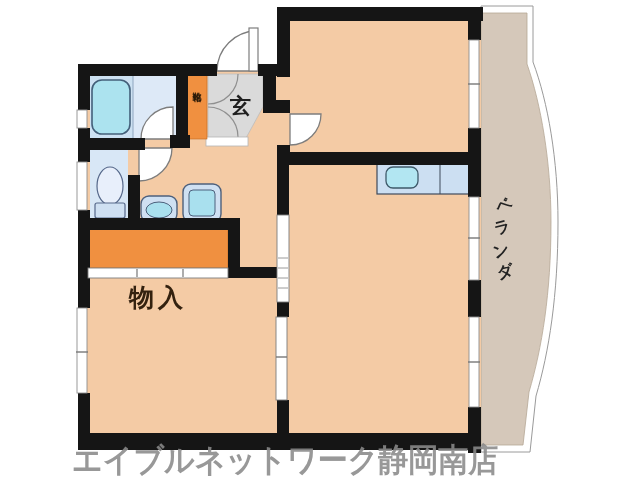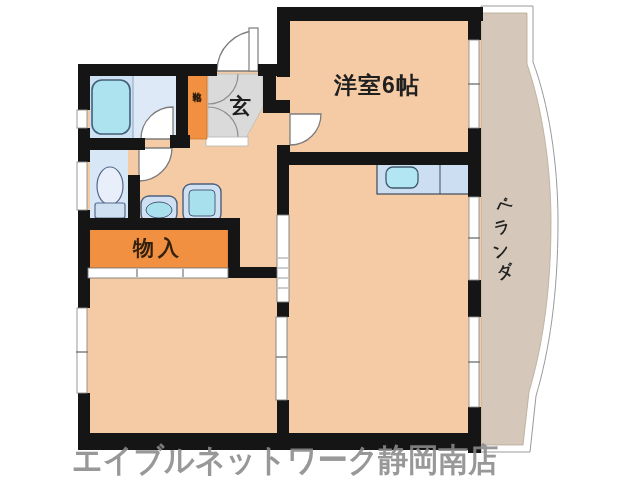--- a/index.html
+++ b/index.html
@@ -9,21 +9,21 @@
   }
   .stage svg{position:absolute;left:0;top:0;}
   .lbl{
     position:absolute;color:#1f1f1f;font-weight:700;white-space:nowrap;
     -webkit-user-select:none;user-select:none;
   }
   .lbl.center{text-align:center;}
   .room-lbl{font-size:23px;letter-spacing:1px;}
   .ldk-lbl{font-size:22px;letter-spacing:3px;}
   .genkan-lbl{font-size:21px;}
-  .monoire-lbl{font-size:21px;color:#33210f;letter-spacing:4px;}
+  .monoire-lbl{font-size:25px;color:#33210f;letter-spacing:4px;margin-top:47px;}
   .shoebox-lbl{
     font-size:9px;letter-spacing:1px;color:#2a1a08;
     writing-mode:vertical-rl;text-orientation:upright;line-height:1;
   }
   .veranda{
     position:absolute;left:496px;top:196px;display:flex;flex-direction:column;
     align-items:center;gap:4px;
   }
   .veranda span{
     display:block;font-size:16px;font-weight:700;color:#222;
@@ -138,21 +138,20 @@
       <line x1="278" y1="278" x2="288" y2="278" stroke="#9a9a9a" stroke-width="1"></line>
       <line x1="278" y1="288" x2="288" y2="288" stroke="#9a9a9a" stroke-width="1"></line>
       <rect x="276" y="317" width="11" height="83" fill="#ffffff" stroke="#7d7d7d" stroke-width="0.9"></rect>
       <line x1="276" y1="357" x2="287" y2="357" stroke="#777777" stroke-width="1.4"></line>
       <rect x="88" y="268" width="140" height="10" fill="#ffffff" stroke="#7d7d7d" stroke-width="0.9"></rect>
       <line x1="137" y1="269" x2="137" y2="277" stroke="#777777" stroke-width="1.2"></line>
       <line x1="183" y1="269" x2="183" y2="277" stroke="#777777" stroke-width="1.2"></line>
     </g>
   </svg>
 
-  <div class="lbl center room-lbl" style="left:307px;top:70px;width:140px;">洋室6帖</div>
 
   <div class="lbl genkan-lbl" style="left:230px;top:92px;">玄</div>
 
   <div class="lbl shoebox-lbl" style="left:192px;top:85px;height:46px;">靴箱</div>
 
   <div class="lbl center monoire-lbl" style="left:108px;top:234px;width:100px;">物入</div>
 
 
 
   <div class="veranda">

